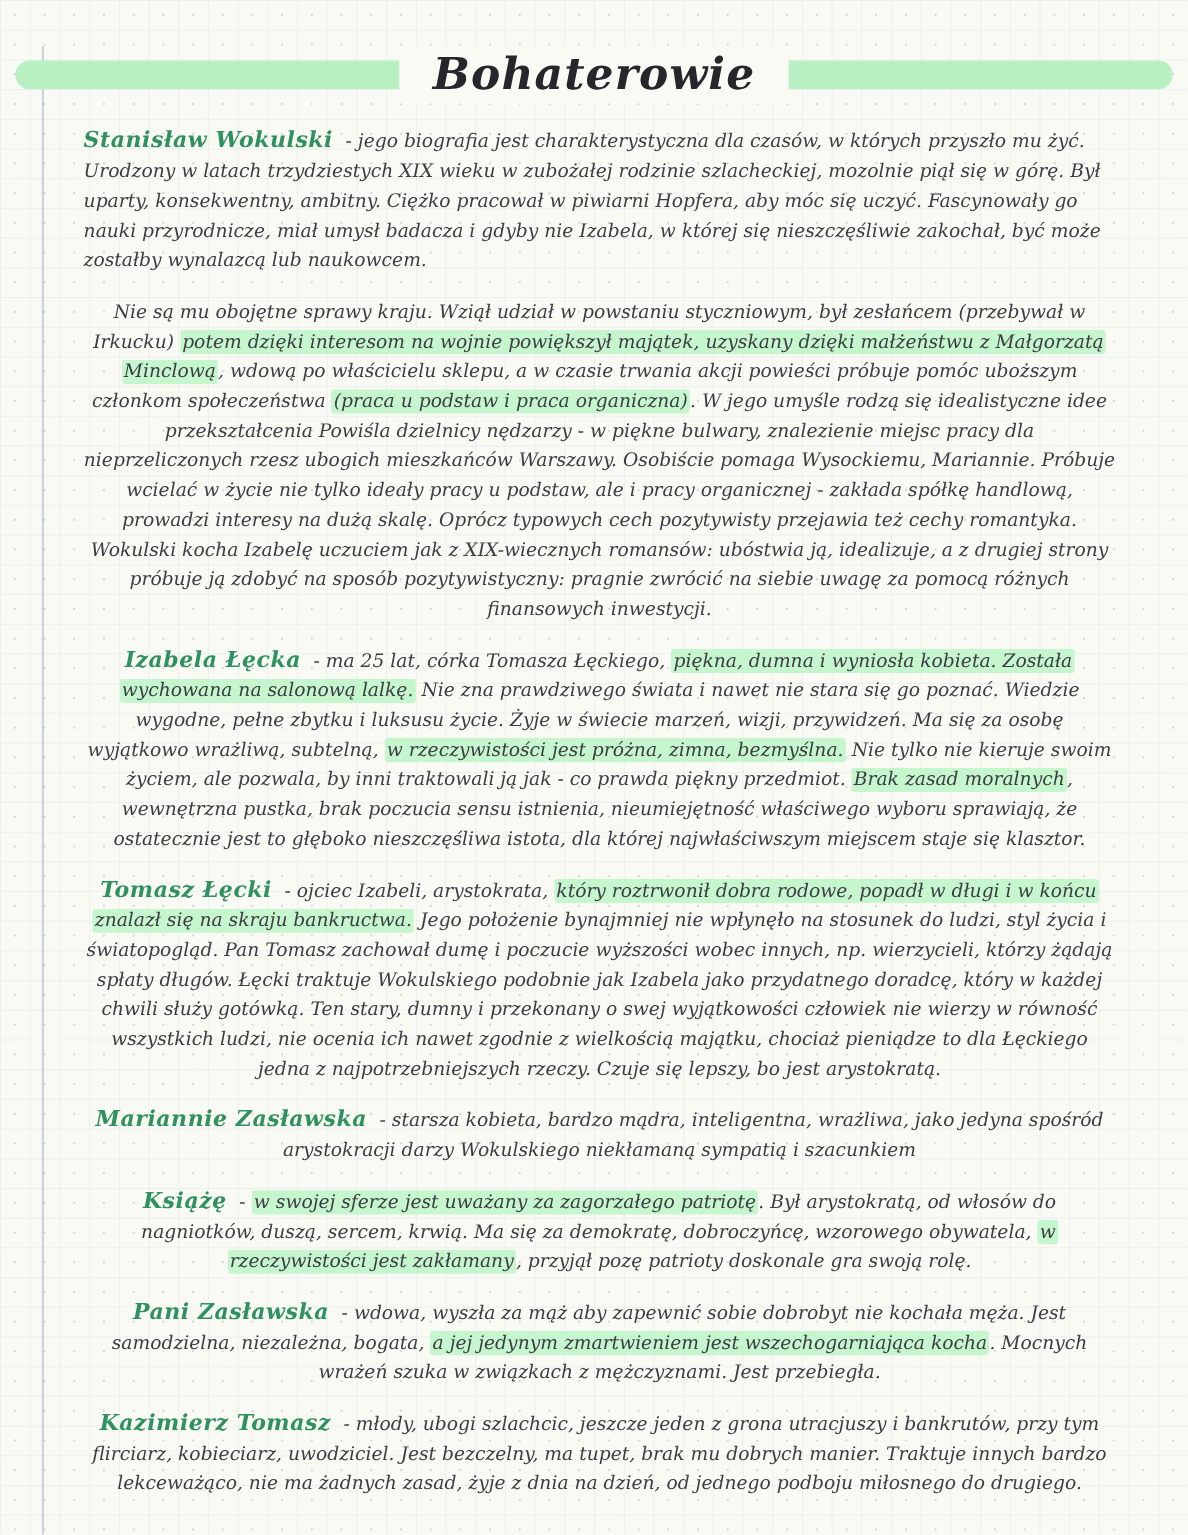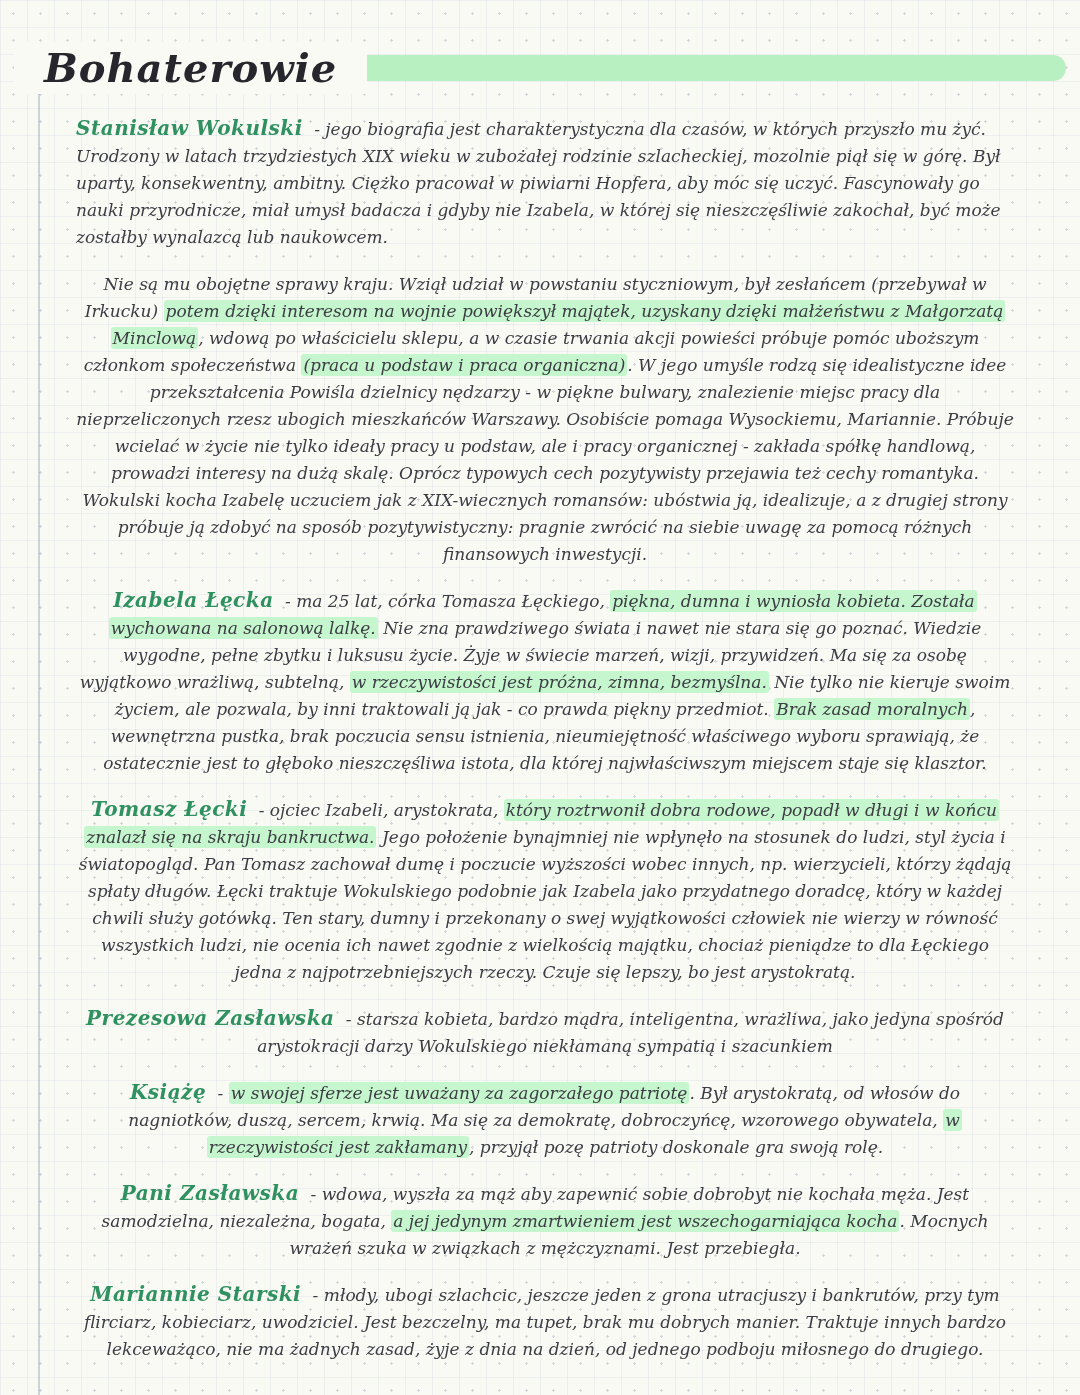--- a/index.html
+++ b/index.html
@@ -22,21 +22,21 @@
   .margin-line {
     position: absolute;
     left: 38px; top: 0; bottom: 0;
     width: 2px;
     background: rgba(120,140,165,0.35);
   }
   .title-row {
     position: relative;
     margin: 42px 14px 0 14px;
     height: 52px;
-    text-align: left;
+    text-align: center;
     text-decoration: underline;
   }
   .band {
     position: absolute;
     left: 0; right: 0; top: 50%;
     height: 26px;
     transform: translateY(-50%);
     background: var(--band, #b9f0c2);
     border-radius: 14px;
   }
@@ -99,25 +99,25 @@
         <p class="note-paragraph"><span class="char-name">Stanisław Wokulski</span> <span>- jego biografia jest charakterystyczna dla czasów, w których przyszło mu żyć. Urodzony w latach trzydziestych XIX wieku w zubożałej rodzinie szlacheckiej, mozolnie piął się w górę. Był uparty, konsekwentny, ambitny. Ciężko pracował w piwiarni Hopfera, aby móc się uczyć. Fascynowały go nauki przyrodnicze, miał umysł badacza i gdyby nie Izabela, w której się nieszczęśliwie zakochał, być może zostałby wynalazcą lub naukowcem.</span></p>
         <p class="note-paragraph"><span>Nie są mu obojętne sprawy kraju. Wziął udział w powstaniu styczniowym, był zesłańcem (przebywał w Irkucku) </span><span class="hl">potem dzięki interesom na wojnie powiększył majątek, uzyskany dzięki małżeństwu z Małgorzatą Minclową</span><span>, wdową po właścicielu sklepu, a w czasie trwania akcji powieści próbuje pomóc uboższym członkom społeczeństwa </span><span class="hl">(praca u podstaw i praca organiczna)</span><span>. W jego umyśle rodzą się idealistyczne idee przekształcenia Powiśla dzielnicy nędzarzy - w piękne bulwary, znalezienie miejsc pracy dla nieprzeliczonych rzesz ubogich mieszkańców Warszawy. Osobiście pomaga Wysockiemu, Mariannie. Próbuje wcielać w życie nie tylko ideały pracy u podstaw, ale i pracy organicznej - zakłada spółkę handlową, prowadzi interesy na dużą skalę. Oprócz typowych cech pozytywisty przejawia też cechy romantyka. Wokulski kocha Izabelę uczuciem jak z XIX-wiecznych romansów: ubóstwia ją, idealizuje, a z drugiej strony próbuje ją zdobyć na sposób pozytywistyczny: pragnie zwrócić na siebie uwagę za pomocą różnych finansowych inwestycji.</span></p>
       </section>
       <section class="section">
         <p class="note-paragraph"><span class="char-name">Izabela Łęcka</span> <span>- ma 25 lat, córka Tomasza Łęckiego, </span><span class="hl">piękna, dumna i wyniosła kobieta. Została wychowana na salonową lalkę.</span><span> Nie zna prawdziwego świata i nawet nie stara się go poznać. Wiedzie wygodne, pełne zbytku i luksusu życie. Żyje w świecie marzeń, wizji, przywidzeń. Ma się za osobę wyjątkowo wrażliwą, subtelną, </span><span class="hl">w rzeczywistości jest próżna, zimna, bezmyślna.</span><span> Nie tylko nie kieruje swoim życiem, ale pozwala, by inni traktowali ją jak - co prawda piękny przedmiot. </span><span class="hl">Brak zasad moralnych</span><span>, wewnętrzna pustka, brak poczucia sensu istnienia, nieumiejętność właściwego wyboru sprawiają, że ostatecznie jest to głęboko nieszczęśliwa istota, dla której najwłaściwszym miejscem staje się klasztor.</span></p>
       </section>
       <section class="section">
         <p class="note-paragraph"><span class="char-name">Tomasz Łęcki</span> <span>- ojciec Izabeli, arystokrata, </span><span class="hl">który roztrwonił dobra rodowe, popadł w długi i w końcu znalazł się na skraju bankructwa.</span><span> Jego położenie bynajmniej nie wpłynęło na stosunek do ludzi, styl życia i światopogląd. Pan Tomasz zachował dumę i poczucie wyższości wobec innych, np. wierzycieli, którzy żądają spłaty długów. Łęcki traktuje Wokulskiego podobnie jak Izabela jako przydatnego doradcę, który w każdej chwili służy gotówką. Ten stary, dumny i przekonany o swej wyjątkowości człowiek nie wierzy w równość wszystkich ludzi, nie ocenia ich nawet zgodnie z wielkością majątku, chociaż pieniądze to dla Łęckiego jedna z najpotrzebniejszych rzeczy. Czuje się lepszy, bo jest arystokratą.</span></p>
       </section>
       <section class="section">
-        <p class="note-paragraph"><span class="char-name">Prezesowa Zasławska</span> <span>- starsza kobieta, bardzo mądra, inteligentna, wrażliwa, jako jedyna spośród arystokracji darzy Wokulskiego niekłamaną sympatią i szacunkiem</span></p>
+        <p class="note-paragraph"><span class="char-name">Mariannie Zasławska</span> <span>- starsza kobieta, bardzo mądra, inteligentna, wrażliwa, jako jedyna spośród arystokracji darzy Wokulskiego niekłamaną sympatią i szacunkiem</span></p>
       </section>
       <section class="section">
         <p class="note-paragraph"><span class="char-name">Książę</span> <span>- </span><span class="hl">w swojej sferze jest uważany za zagorzałego patriotę</span><span>. Był arystokratą, od włosów do nagniotków, duszą, sercem, krwią. Ma się za demokratę, dobroczyńcę, wzorowego obywatela, </span><span class="hl">w rzeczywistości jest zakłamany</span><span>, przyjął pozę patrioty doskonale gra swoją rolę.</span></p>
       </section>
       <section class="section">
         <p class="note-paragraph"><span class="char-name">Pani Zasławska</span> <span>- wdowa, wyszła za mąż aby zapewnić sobie dobrobyt nie kochała męża. Jest samodzielna, niezależna, bogata, </span><span class="hl">a jej jedynym zmartwieniem jest wszechogarniająca kocha</span><span>. Mocnych wrażeń szuka w związkach z mężczyznami. Jest przebiegła.</span></p>
       </section>
       <section class="section">
-        <p class="note-paragraph"><span class="char-name">Mariannie Starski</span> <span>- młody, ubogi szlachcic, jeszcze jeden z grona utracjuszy i bankrutów, przy tym flirciarz, kobieciarz, uwodziciel. Jest bezczelny, ma tupet, brak mu dobrych manier. Traktuje innych bardzo lekceważąco, nie ma żadnych zasad, żyje z dnia na dzień, od jednego podboju miłosnego do drugiego.</span></p>
+        <p class="note-paragraph"><span class="char-name">Kazimierz Tomasz</span> <span>- młody, ubogi szlachcic, jeszcze jeden z grona utracjuszy i bankrutów, przy tym flirciarz, kobieciarz, uwodziciel. Jest bezczelny, ma tupet, brak mu dobrych manier. Traktuje innych bardzo lekceważąco, nie ma żadnych zasad, żyje z dnia na dzień, od jednego podboju miłosnego do drugiego.</span></p>
       </section>
     </main>
 </div>
 
 </body></html>

